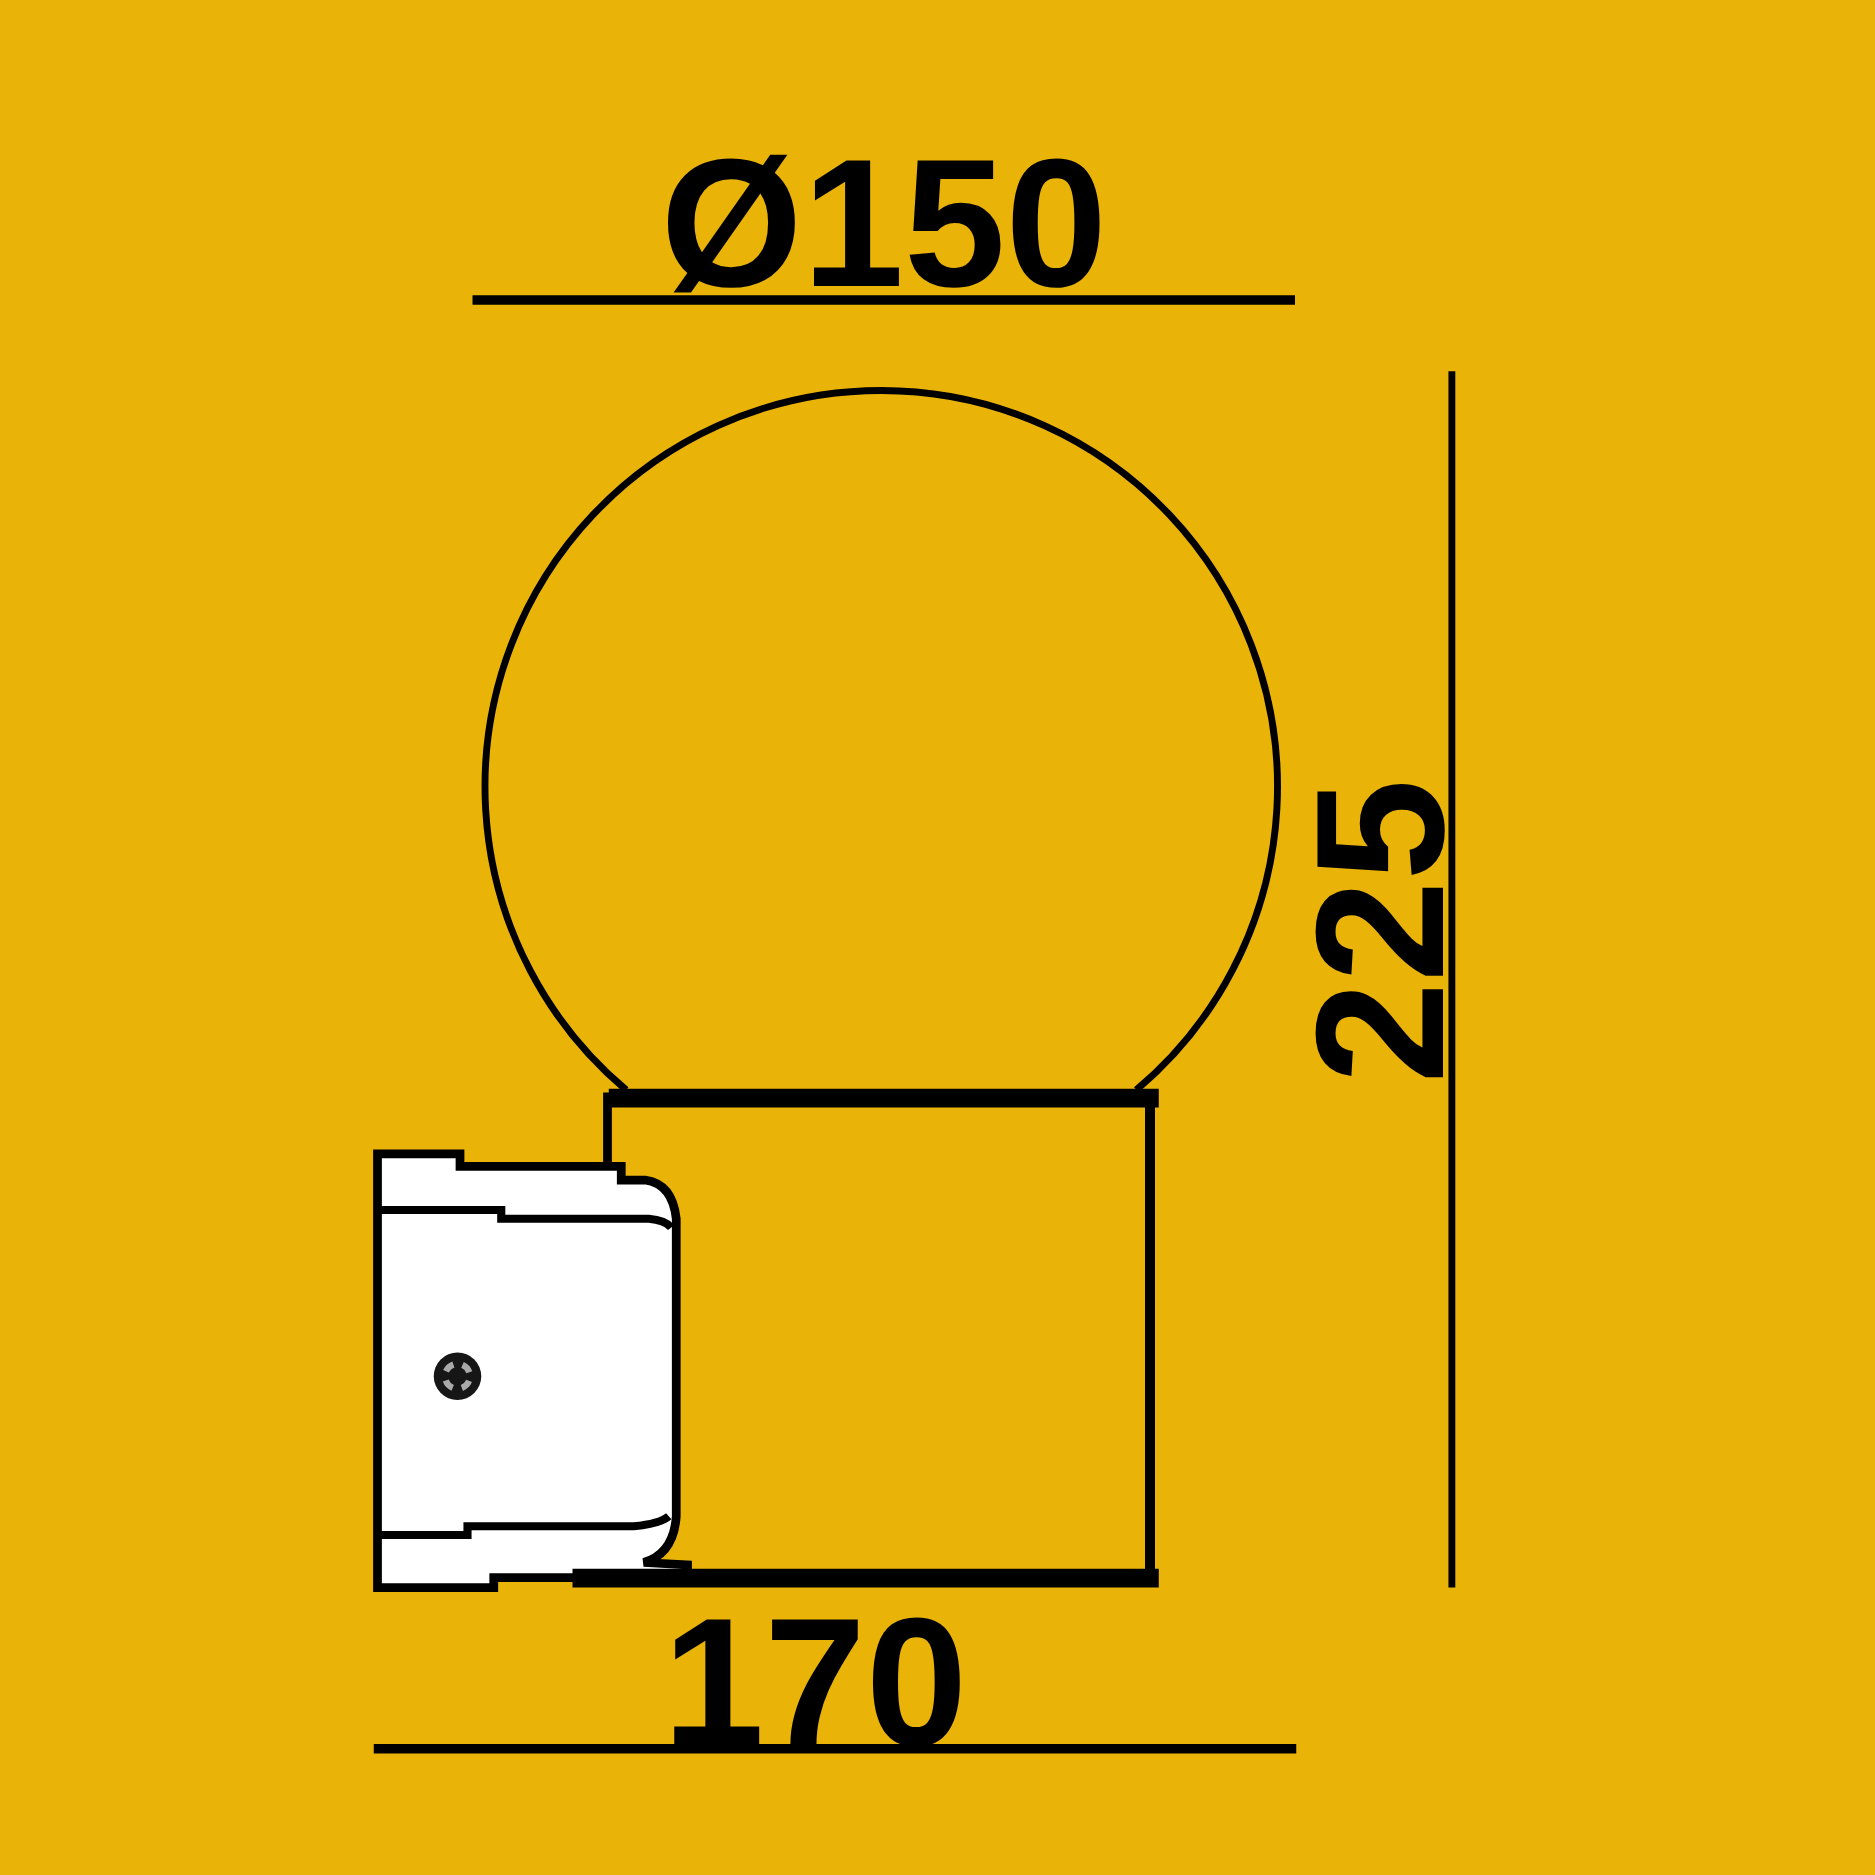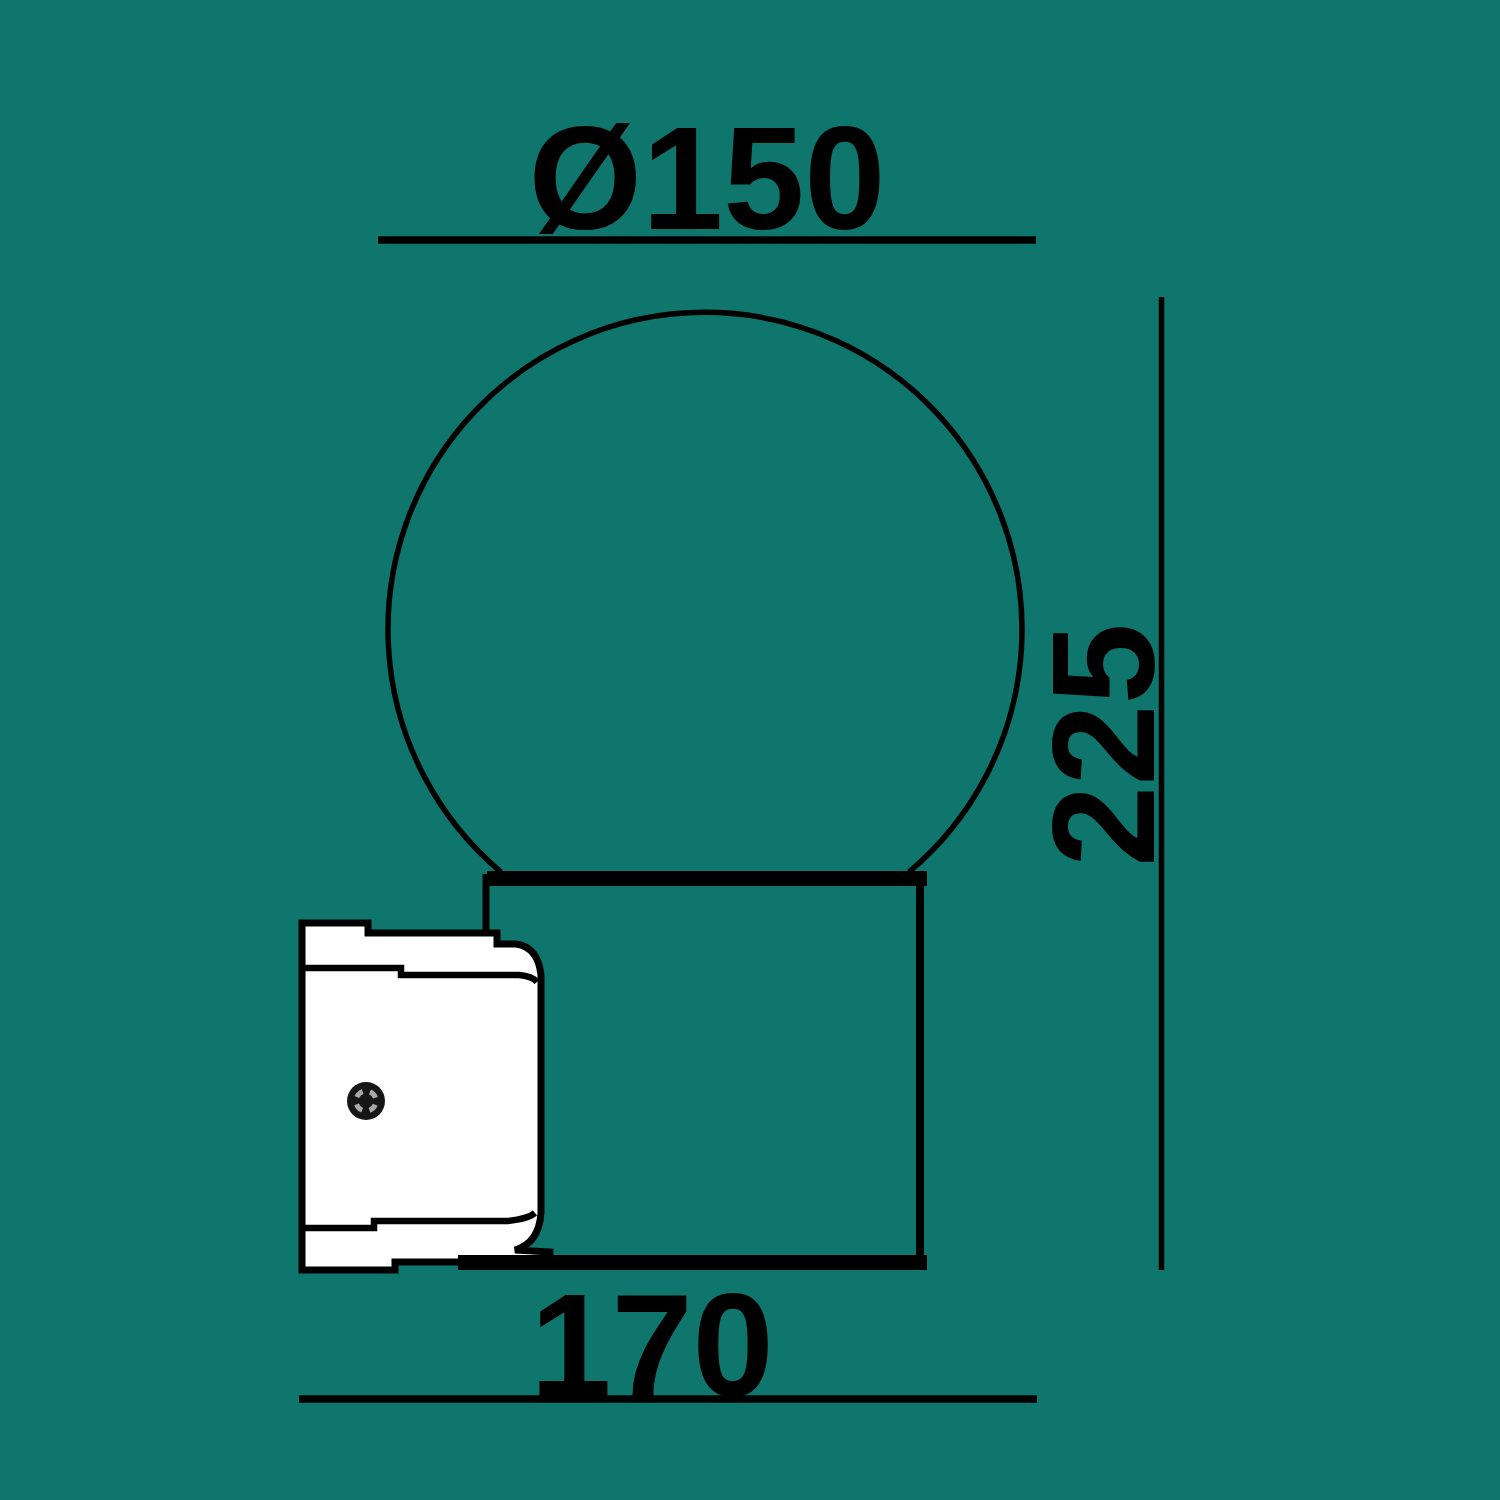--- a/index.html
+++ b/index.html
@@ -4,21 +4,21 @@
 <style>
   html, body {
     margin: 0;
     padding: 0;
     background: #ffffff;
   }
   .sheet {
     position: relative;
     width: 1500px;
     height: 1500px;
-    background: #0f766e;
+    background: #eab308;
     overflow: hidden;
   }
   svg.drawing {
     display: block;
     width: 1500px;
     height: 1500px;
   }
   .dim-text {
     font-family: "Liberation Sans", "DejaVu Sans", sans-serif;
     font-weight: bold;

